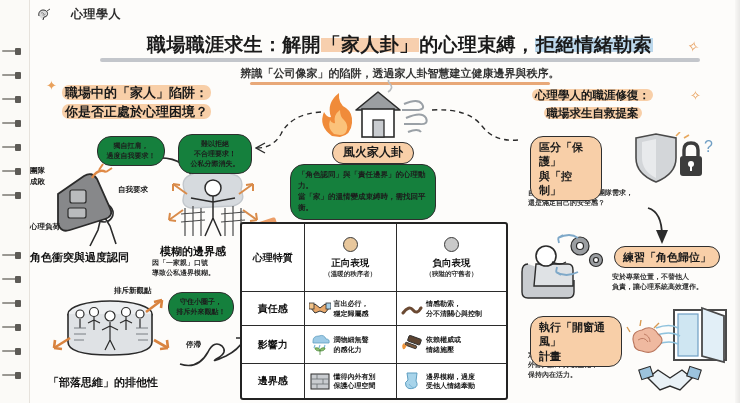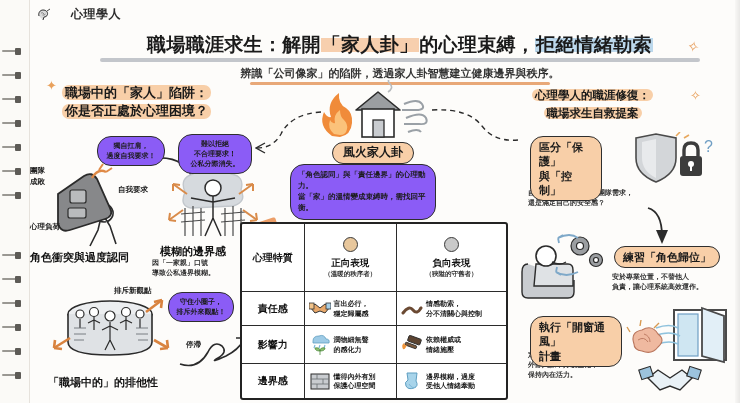--- a/index.html
+++ b/index.html
@@ -88,21 +88,21 @@
     line-height: 1.35; z-index: 5;
   }
   .peach-hl {
     background: #f8cfa8; padding: 0 3px; border-radius: 7px;
   }
   .star {
     position: absolute; color: #e9a15c; font-size: 13px;
   }
 
   .bubble {
-    position: absolute; background: #8b5cf6;
+    position: absolute; background: #15803d;
     border: 1.6px solid #2e2e2e; border-radius: 14px;
     font-size: 7px; line-height: 1.45; color: #1c1c1c;
     text-align: center; padding: 4px 5px; font-weight: bold;
     z-index: 6;
   }
 
   .pill {
     position: absolute; background: #f8cfa8;
     border: 1.8px solid #2e2e2e; border-radius: 13px;
     padding: 3px 8px; font-weight: bold; font-size: 11px;
@@ -191,21 +191,21 @@
       <div class="title-underline"></div>
     </div>
     <div class="subtitle">辨識「公司像家」的陷阱，透過家人卦智慧建立健康邊界與秩序。</div>
     <div class="sub-underline"></div>
     <div class="title-spark">✧</div>
   </div>
 
   <div class="star" style="left:46px;top:78px;">✦</div>
   <div class="sect-head" style="left:62px;top:84px;font-size:13px;">
     <div><span class="peach-hl">職場中的「家人」陷阱：</span></div>
-    <div style="margin-top:1px;font-family:Liberation Mono, monospace;"><span class="peach-hl">你是否正處於心理困境？</span></div>
+    <div style="margin-top:1px;"><span class="peach-hl">你是否正處於心理困境？</span></div>
   </div>
 
   <svg class="ill" style="left:44px;top:160px;" width="110" height="95" viewBox="0 0 110 95">
     <g stroke="#2b2b2b" stroke-width="1.6" fill="none">
       <path d="M60 44 a9 9 0 1 0 .1 0" fill="#fff"></path>
       <path d="M58 53 L54 70 L46 86 M58 53 L66 66 L72 84" fill="#fff"></path>
       <path d="M55 57 L44 62"></path>
     </g>
     <path d="M14 34 L40 16 q8-5 13 3 L66 48 q4 8-5 11 L26 70 q-9 3-12-6 Z" fill="#87888a" stroke="#2b2b2b" stroke-width="1.8"></path>
     <rect x="26" y="30" width="16" height="13" rx="2" fill="#b9bbbd" stroke="#2b2b2b" stroke-width="1.2"></rect>
@@ -284,21 +284,21 @@
       <path d="M20 42 L4 52"></path>
         <path d="M4 52 l8 1 M4 52 l1-8"></path>
       <path d="M104 44 L118 52"></path>
         <path d="M118 52 l-8 1 M118 52 l-1-8"></path>
     </g>
   </svg>
 
   <div class="bubble" style="left:168px;top:292px;width:66px;white-space:pre-line;">守住小圈子，
 排斥外來觀點！</div>
   <div class="cap" style="left:170px;top:340px;padding-left:16px;">停滯</div>
-  <div class="cap-lg" style="left:48px;top:375px;">「職場中的」的排他性</div>
+  <div class="cap-lg" style="left:48px;top:375px;">「部落思維」的排他性</div>
 
   <svg class="ill" style="left:310px;top:80px;" width="130" height="64" viewBox="0 0 130 64">
 
     <g>
       <path d="M22 56 q-14-10-8-24 q3 6 7 5 q-5-14 8-24 q-1 11 7 15 q7 5 6 15 q-1 12-12 14 Z" fill="#f08b3a"></path>
       <path d="M24 54 q-7-6-4-14 q2 4 5 3 q-2-8 5-13 q0 7 4 10 q4 4 3 9 q-1 6-7 6Z" fill="#fbc27a"></path>
     </g>
 
     <g>
       <path d="M46 30 L68 12 L90 30 Z" fill="#9b9ea1" stroke="#2b2b2b" stroke-width="1.6" stroke-linejoin="round"></path>

